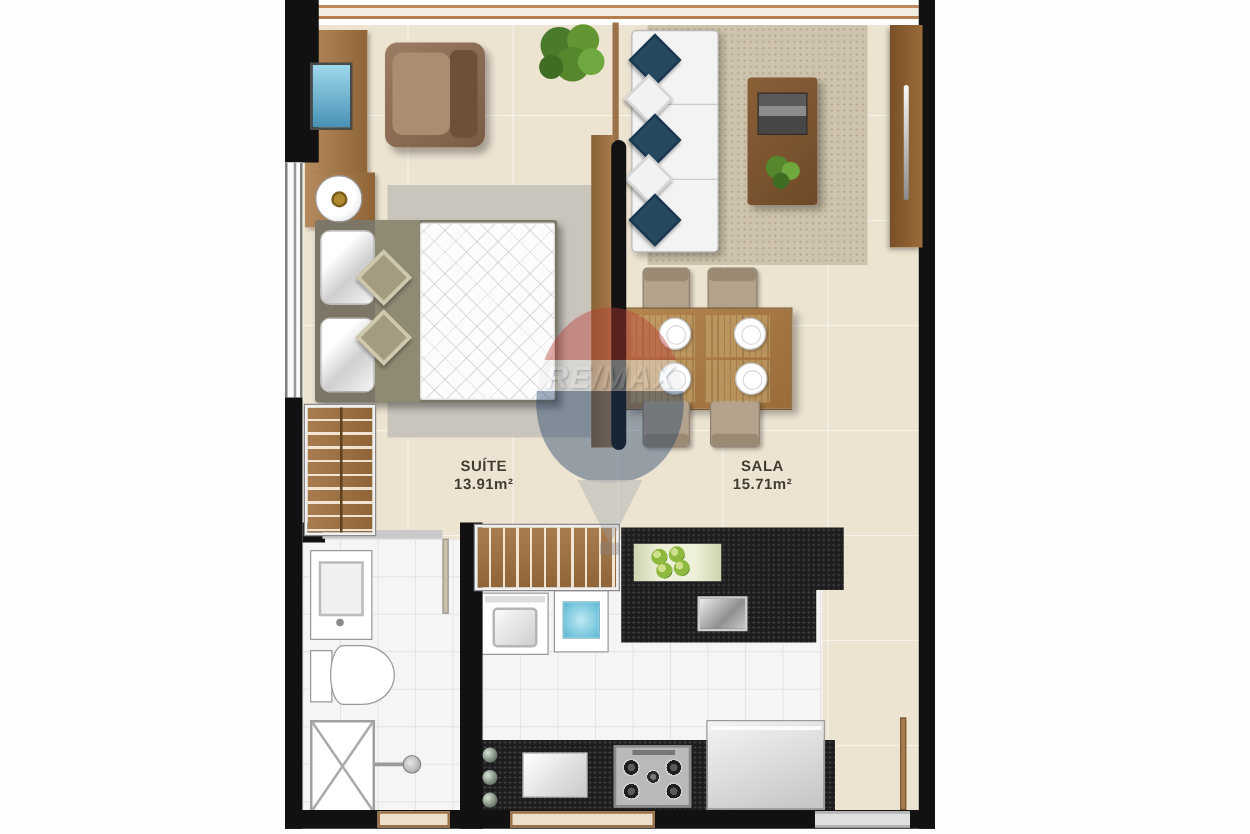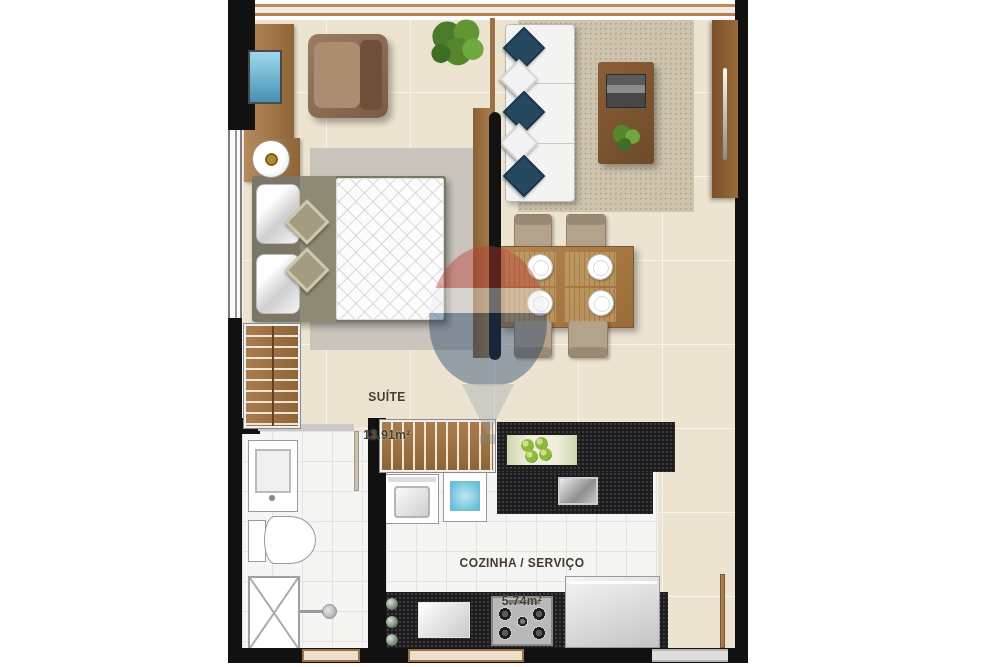--- a/index.html
+++ b/index.html
@@ -163,21 +163,21 @@
   #stove .cb{left:24px;top:18px;width:11px;height:11px;border-radius:50%;
     background:radial-gradient(#777 30%,#2a2a2a 31% 60%,#ddd 61%);}
   #fridge{left:337px;top:576px;width:95px;height:72px;border:1px solid #9a9a9a;z-index:4;
     background:linear-gradient(160deg,#f4f4f4,#c4c4c4);}
   #fridge .hl{left:3px;top:4px;width:88px;height:3px;background:#fcfcfc;}
   #kit-door{left:492px;top:574px;width:5px;height:74px;background:#a87c4e;border:1px solid #7a5830;z-index:5;}
 
   
   .room-label{z-index:6;text-align:center;color:#443c30;font-weight:bold;font-size:12px;line-height:14px;
     letter-spacing:.4px;text-shadow:0 0 2px rgba(245,240,228,.8);}
-  .room-label span{position:static;display:block;margin-top:24px;}
+  .room-label span{position:static;display:block;}
   #lbl-suite{left:109px;top:366px;width:100px;}
   #lbl-sala{left:332px;top:366px;width:100px;}
   #lbl-sanit{left:59px;top:502px;width:100px;}
   #lbl-cozinha{left:214px;top:532px;width:160px;}
 
   
   #watermark{left:196px;top:246px;width:128px;height:200px;opacity:.42;z-index:7;pointer-events:none;}
   #watermark .balloon{left:5px;top:0;width:118px;height:140px;
     border-radius:50% 50% 46% 46% / 55% 55% 45% 45%;
     background:linear-gradient(180deg,#b93a32 0 30%,#ececec 30% 48%,#1f4068 48% 100%);}
@@ -342,25 +342,26 @@
     </div>
     <div id="fridge">
         <div class="hl"></div>
       </div>
     <div id="kit-door"></div>
 
     <div id="lbl-suite" class="room-label">
       <span>SUÍTE</span>
       <span>13.91m²</span>
     </div>
-    <div id="lbl-cozinha" class="room-label">
-      <span>COZINHA / SERVIÇO</span>
-      <span>5.74m²</span>
+    <div id="lbl-sala" class="room-label">
+      <span>SALA</span>
+      <span>15.71m²</span>
     </div>
 
     <div id="watermark">
       <div class="balloon"></div>
+      <div class="wm-text">RE/MAX</div>
       <div class="strings"></div>
       <div class="basket"></div>
     </div>
 
   </div>
 </div>
 
 </body></html>

